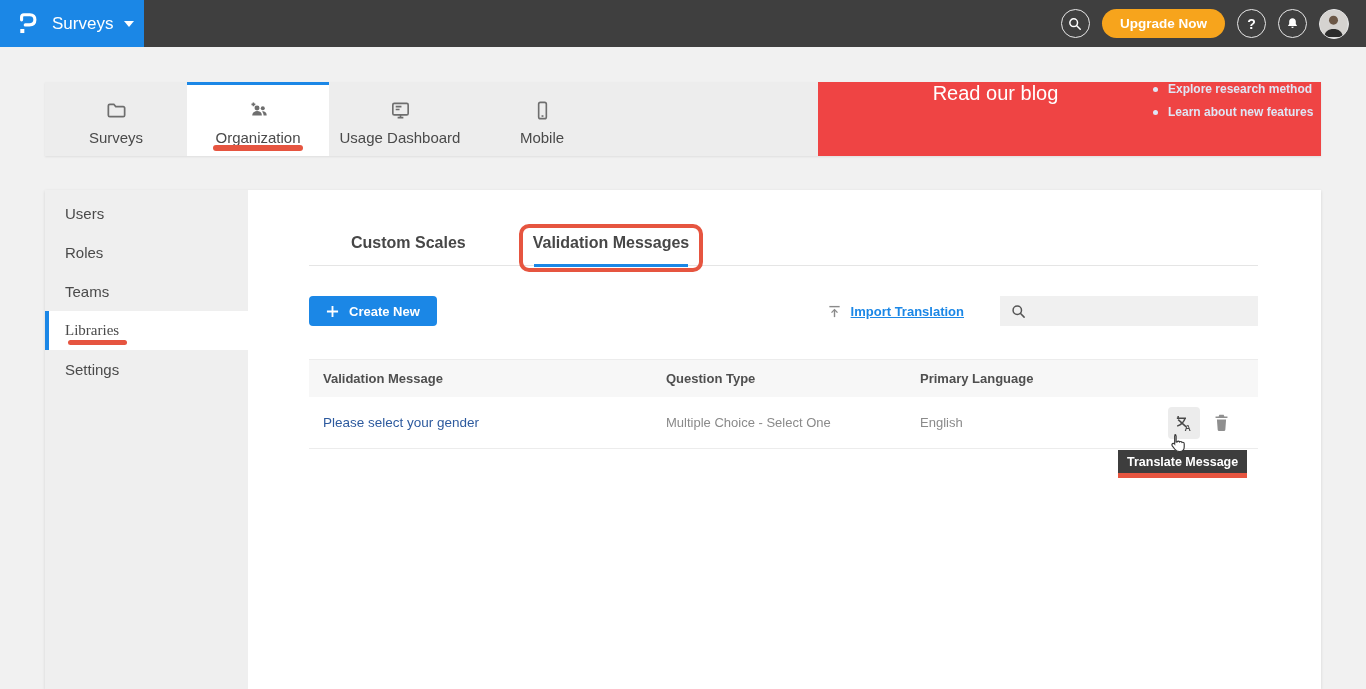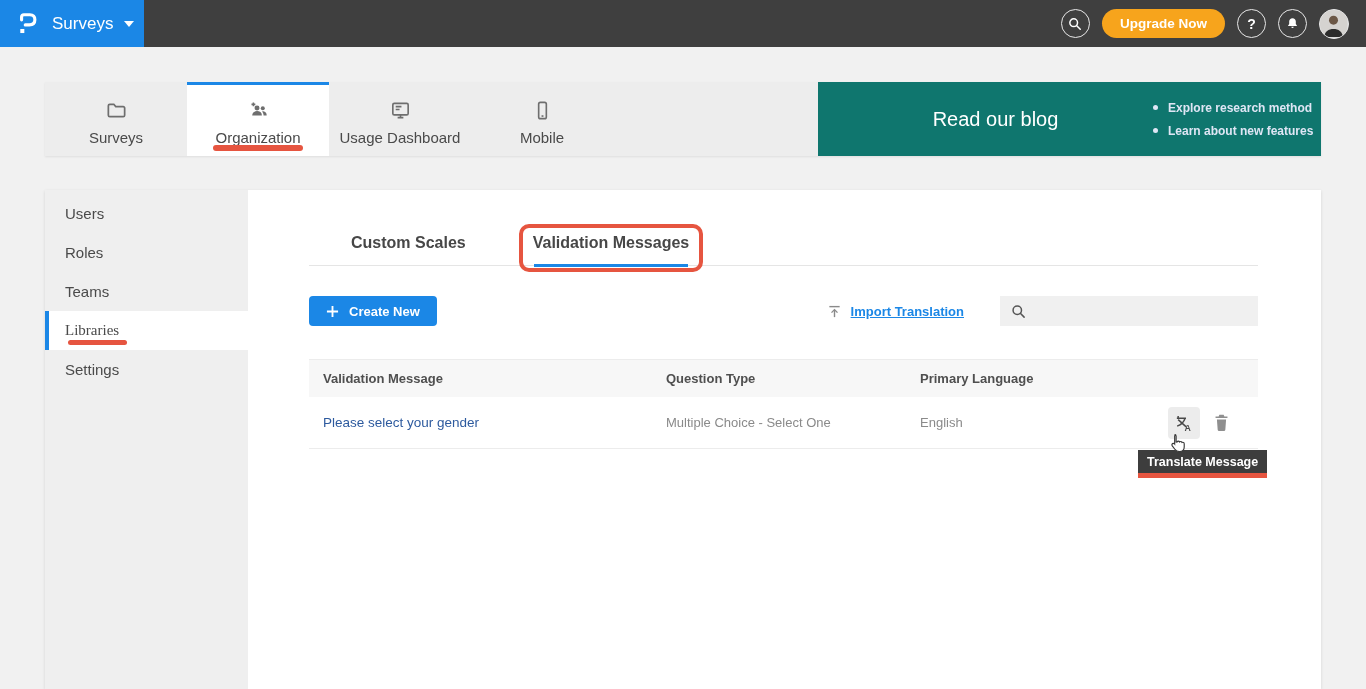--- a/index.html
+++ b/index.html
@@ -19,21 +19,21 @@
   .upgrade-btn { height:29px; border:none; border-radius:15px; background:#f7a41c; color:#fff; font-weight:bold; font-size:13.5px; padding:4px 18px; font-family:inherit; cursor:pointer; }
   .avatar { width:30px; height:30px; border-radius:50%; overflow:hidden; border:1.5px solid #e8e8e8; background:#d9d9d9; cursor:pointer; }
 
   
   .strip { position:absolute; left:45px; top:82px; width:1276px; height:74px; display:flex; box-shadow:0 1px 2px rgba(0,0,0,.08); }
   .nav-tabs { width:773px; background:#ededed; display:flex; }
   .nav-tab { width:142px; height:74px; border-top:3px solid transparent; display:flex; flex-direction:column; align-items:center; padding-top:14px; gap:7px; cursor:pointer; position:relative; }
   .nav-tab .nt-label { font-size:15px; color:#4a4a4a; }
   .nav-tab.active { background:#fff; border-top:3px solid #1b87e6; }
   .nav-tab .annot-underline { position:absolute; left:50%; transform:translateX(-50%); bottom:5px; width:90px; height:6px; background:#e65540; border-radius:3px; }
-  .banner { flex:1; background:#0f766e; display:flex; align-items:center; cursor:pointer; }
+  .banner { flex:1; background:#ef4444; display:flex; cursor:pointer; }
   .banner-title { color:#fff; font-size:20px; width:245px; text-align:center; margin-left:55px; }
   .banner-bullets { list-style:none; color:#dfe6f5; font-size:12px; font-weight:bold; display:flex; flex-direction:column; gap:9px; margin-left:35px; }
   .banner-bullets li { display:flex; align-items:center; gap:10px; }
   .banner-bullets .dot { width:5px; height:5px; border-radius:50%; background:#dfe6f5; display:inline-block; }
 
   
   .card { position:absolute; left:45px; top:190px; width:1276px; height:499px; background:#fff; box-shadow:0 1px 3px rgba(0,0,0,.12); display:flex; }
   .sidebar { width:203px; background:#efefef; padding-top:4px; }
   .side-item { height:39px; display:flex; align-items:center; padding-left:20px; font-size:15px; color:#4a4a4a; cursor:pointer; position:relative; }
   .side-item.active { background:#fff; border-left:4px solid #1b87e6; padding-left:16px;font-family:Liberation Serif, serif; }
@@ -59,21 +59,21 @@
   .t-head, .t-row { display:grid; grid-template-columns:357px 254px 238px 1fr; align-items:center; }
   .t-head { background:#f7f7f7; height:37px; font-size:13px; font-weight:bold; color:#4f4f4f; }
   .t-head > div:first-child, .t-row > div:first-child { padding-left:14px; }
   .t-row { height:52px; border-bottom:1px solid #ececec; font-size:13px; color:#8a8a8a; }
   .row-link { color:#2d5a9e; font-size:13.5px; text-decoration:none; cursor:pointer; }
   .row-actions { display:flex; align-items:center; justify-content:flex-end; gap:13px; padding-right:28px; }
   .icon-btn { width:32px; height:32px; background:#ececec; border:none; border-radius:4px; display:flex; align-items:center; justify-content:center; cursor:pointer; }
   .trash-btn { background:none; border:none; cursor:pointer; display:flex; align-items:center; }
 
   
-  .tooltip { position:absolute; left:1073px; top:260px; background:#3d3d3d; color:#fff; font-size:12.5px; font-weight:bold; padding:5px 9px 4px 9px; border-bottom:5px solid #e65540; white-space:nowrap;margin-left:20px; }
+  .tooltip { position:absolute; left:1073px; top:260px; background:#3d3d3d; color:#fff; font-size:12.5px; font-weight:bold; padding:5px 9px 4px 9px; border-bottom:5px solid #e65540; white-space:nowrap; }
   .cursor-ghost { position:absolute; left:1124px; top:243px; pointer-events:none; }
 </style>
 </head>
 <body>
 
 <header class="topbar">
   <div class="logo-area">
     <span style="display:flex;">
       <svg width="22" height="27" viewBox="0 0 24 28">
         <path d="M5 10 L5 7 Q5 4.5 7.5 4.5 L14 4.5 Q19.5 4.5 19.5 10 Q19.5 15.5 13.5 15.5 L9 15.5" fill="none" stroke="#fff" stroke-width="3.4" stroke-linecap="round"></path>

